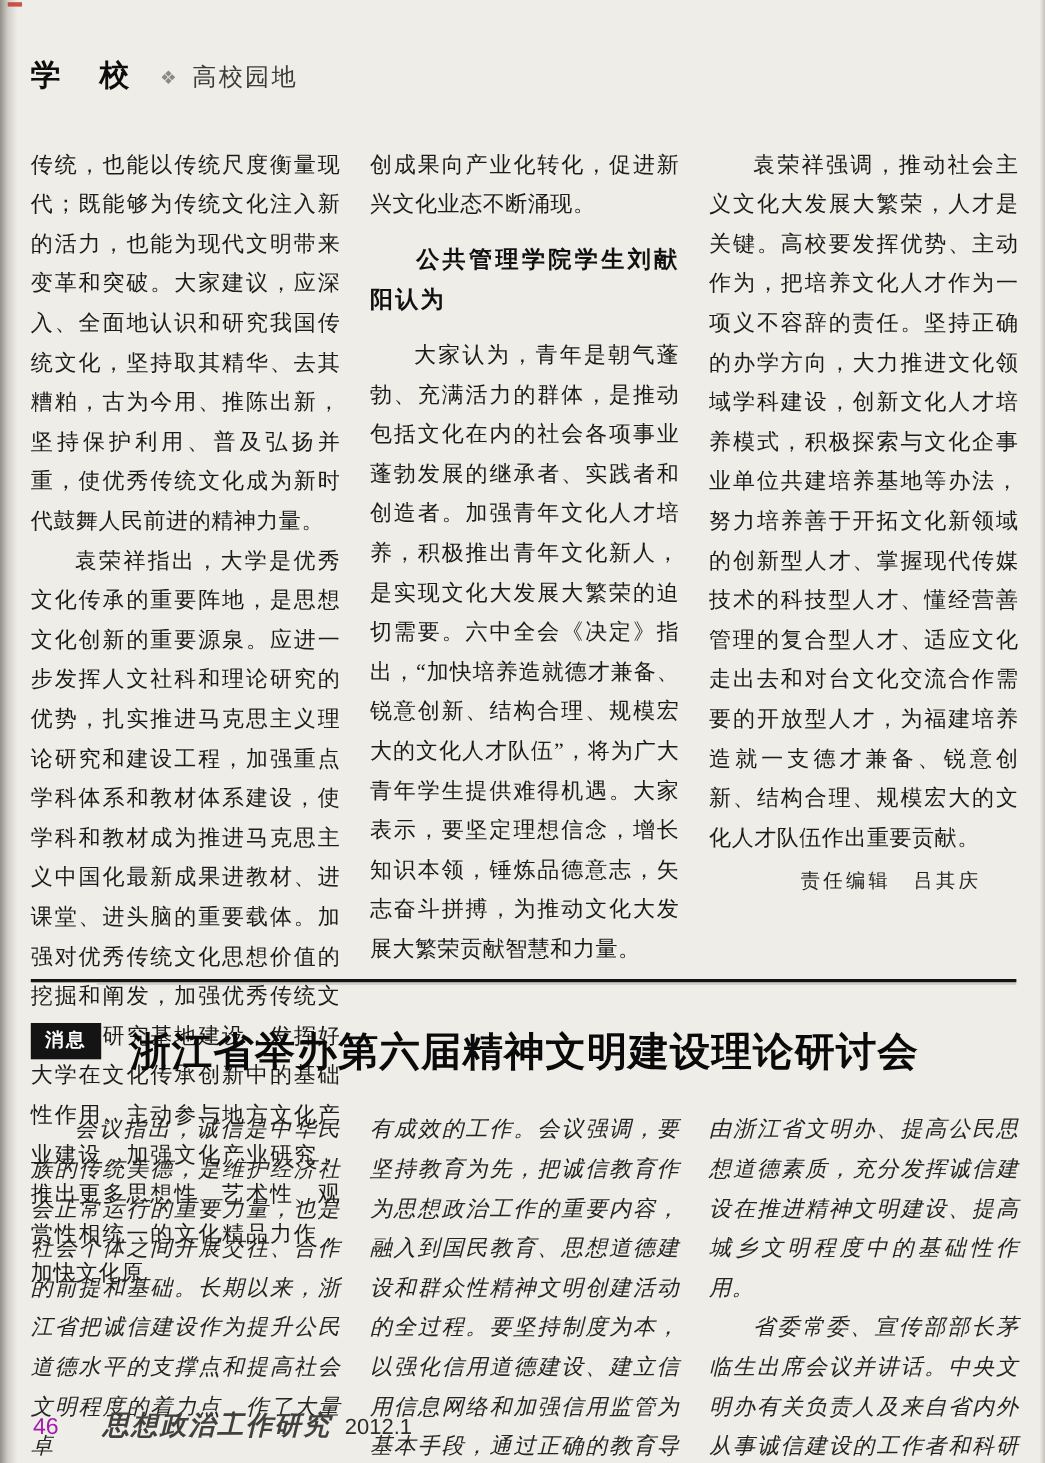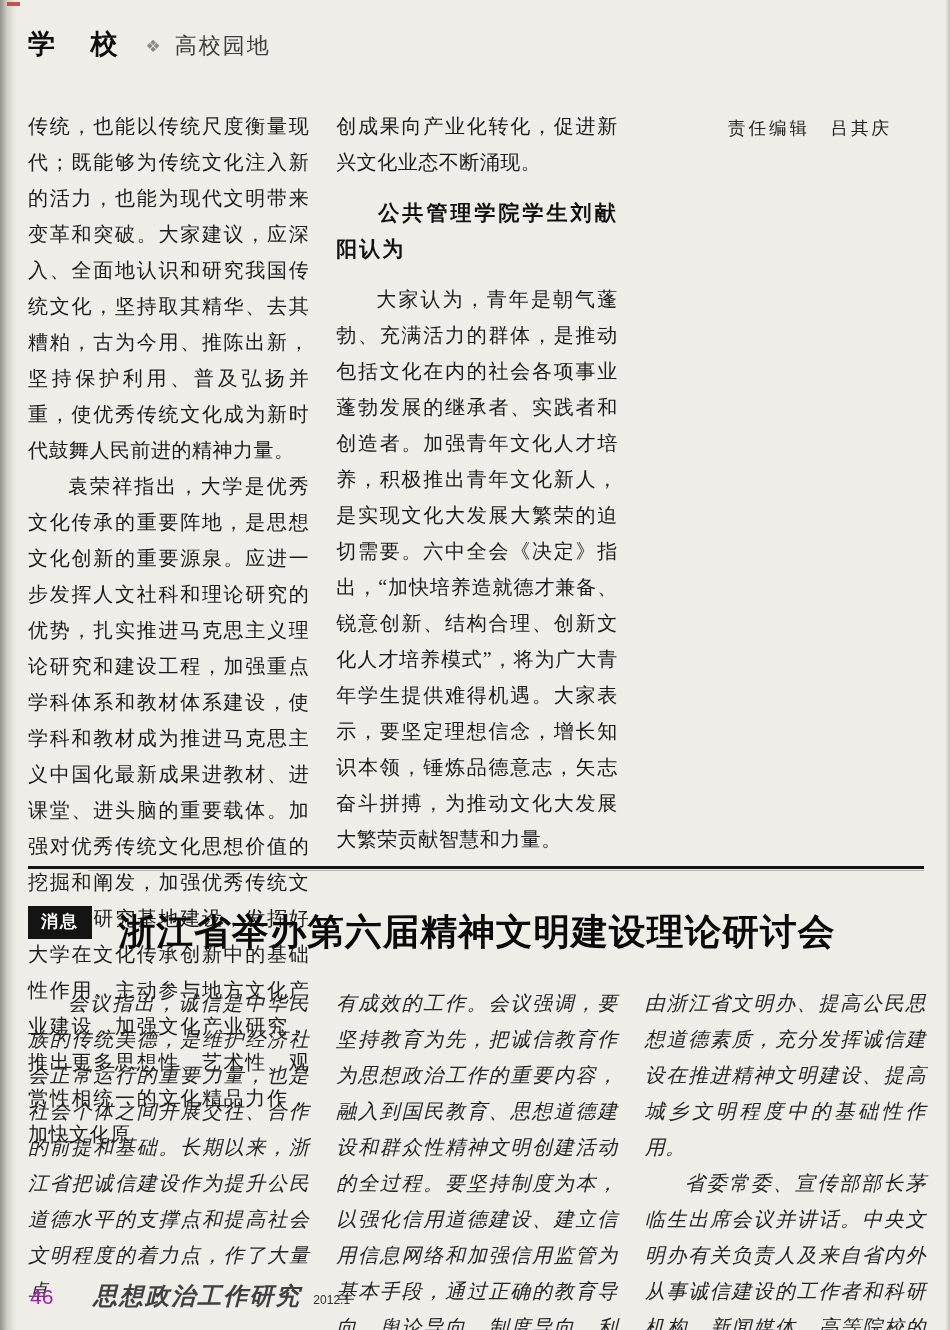--- a/index.html
+++ b/index.html
@@ -27,21 +27,21 @@
     pointer-events: none; z-index: 5;
   }
   .corner-mark {
     position: absolute; top: 2px; left: 7px; width: 13px; height: 4px;
     background: #c23a2e; opacity: 0.85; z-index: 6;
   }
 
   .page-inner { position: relative; padding: 26px 24px 0 28px; }
 
   
-  .masthead { display: flex; align-items: baseline; gap: 14px; height: 46px; }
+  .masthead { display: flex; align-items: baseline; gap: 14px; height: 46px; margin-top: 24px; }
   .masthead .section-title {
     font-family: "Liberation Sans", "DejaVu Sans", sans-serif;
     font-weight: bold; font-size: 27px; letter-spacing: 14px; color: #0d0d0d;
   }
   .masthead .diamond {
     font-size: 17px; color: #8a8a86; position: relative; top: -1px;
   }
   .masthead .section-subtitle {
     font-family: Liberation Serif, serif;
     font-size: 22px; color: #3c3c3a; letter-spacing: 2px;
@@ -125,21 +125,21 @@
     font-family: "Liberation Sans", "DejaVu Sans", sans-serif;
     font-size: 21px; color: #a21caf;
   }
   .journal-name {
     font-family: "DejaVu Serif", serif;
     font-weight: bold; font-style: italic;
     font-size: 24px; letter-spacing: 2px; color: #404040; margin-left: 28px;
   }
   .issue-number {
     font-family: "Liberation Sans", "DejaVu Sans", sans-serif;
-    font-size: 12px; color: #2c2c2c;
+    font-size: 20px; color: #2c2c2c;
   }
 </style>
 </head>
 <body>
 
 <div class="edge-left"></div>
 <div class="edge-right"></div>
 <div class="corner-mark"></div>
 
 <div class="page-inner">
@@ -151,23 +151,24 @@
   </div>
 
   <div class="article-cols">
     <div class="col">
       <p>传统，也能以传统尺度衡量现代；既能够为传统文化注入新的活力，也能为现代文明带来变革和突破。大家建议，应深入、全面地认识和研究我国传统文化，坚持取其精华、去其糟粕，古为今用、推陈出新，坚持保护利用、普及弘扬并重，使优秀传统文化成为新时代鼓舞人民前进的精神力量。</p>
       <p class="indent">袁荣祥指出，大学是优秀文化传承的重要阵地，是思想文化创新的重要源泉。应进一步发挥人文社科和理论研究的优势，扎实推进马克思主义理论研究和建设工程，加强重点学科体系和教材体系建设，使学科和教材成为推进马克思主义中国化最新成果进教材、进课堂、进头脑的重要载体。加强对优秀传统文化思想价值的挖掘和阐发，加强优秀传统文化教学研究基地建设，发挥好大学在文化传承创新中的基础性作用。主动参与地方文化产业建设，加强文化产业研究，推出更多思想性、艺术性、观赏性相统一的文化精品力作，加快文化原</p>
     </div>
     <div class="col">
       <p>创成果向产业化转化，促进新兴文化业态不断涌现。</p>
       <h3 class="article-subheading">公共管理学院学生刘献阳认为</h3>
-      <p class="indent">大家认为，青年是朝气蓬勃、充满活力的群体，是推动包括文化在内的社会各项事业蓬勃发展的继承者、实践者和创造者。加强青年文化人才培养，积极推出青年文化新人，是实现文化大发展大繁荣的迫切需要。六中全会《决定》指出，“加快培养造就德才兼备、锐意创新、结构合理、创新文化人才培养模式”，将为广大青年学生提供难得机遇。大家表示，要坚定理想信念，增长知识本领，锤炼品德意志，矢志奋斗拼搏，为推动文化大发展大繁荣贡献智慧和力量。</p>
+      <p class="indent">大家认为，青年是朝气蓬勃、充满活力的群体，是推动包括文化在内的社会各项事业蓬勃发展的继承者、实践者和创造者。加强青年文化人才培养，积极推出青年文化新人，是实现文化大发展大繁荣的迫切需要。六中全会《决定》指出，“加快培养造就德才兼备、锐意创新、结构合理、规模宏大的文化人才队伍”，将为广大青年学生提供难得机遇。大家表示，要坚定理想信念，增长知识本领，锤炼品德意志，矢志奋斗拼搏，为推动文化大发展大繁荣贡献智慧和力量。</p>
     </div>
     <div class="col">
+      <p class="indent">袁荣祥强调，推动社会主义文化大发展大繁荣，人才是关键。高校要发挥优势、主动作为，把培养文化人才作为一项义不容辞的责任。坚持正确的办学方向，大力推进文化领域学科建设，创新文化人才培养模式，积极探索与文化企事业单位共建培养基地等办法，努力培养善于开拓文化新领域的创新型人才、掌握现代传媒技术的科技型人才、懂经营善管理的复合型人才、适应文化走出去和对台文化交流合作需要的开放型人才，为福建培养造就一支德才兼备、锐意创新、结构合理、规模宏大的文化人才队伍作出重要贡献。</p>
       <div class="byline">责任编辑　吕其庆</div>
     </div>
   </div>
 
   <div class="news-section">
     <div class="news-rule"></div>
     <div class="news-rule-shadow"></div>
     <div class="news-badge">消息</div>
     <h1 class="news-title">浙江省举办第六届精神文明建设理论研讨会</h1>
 

